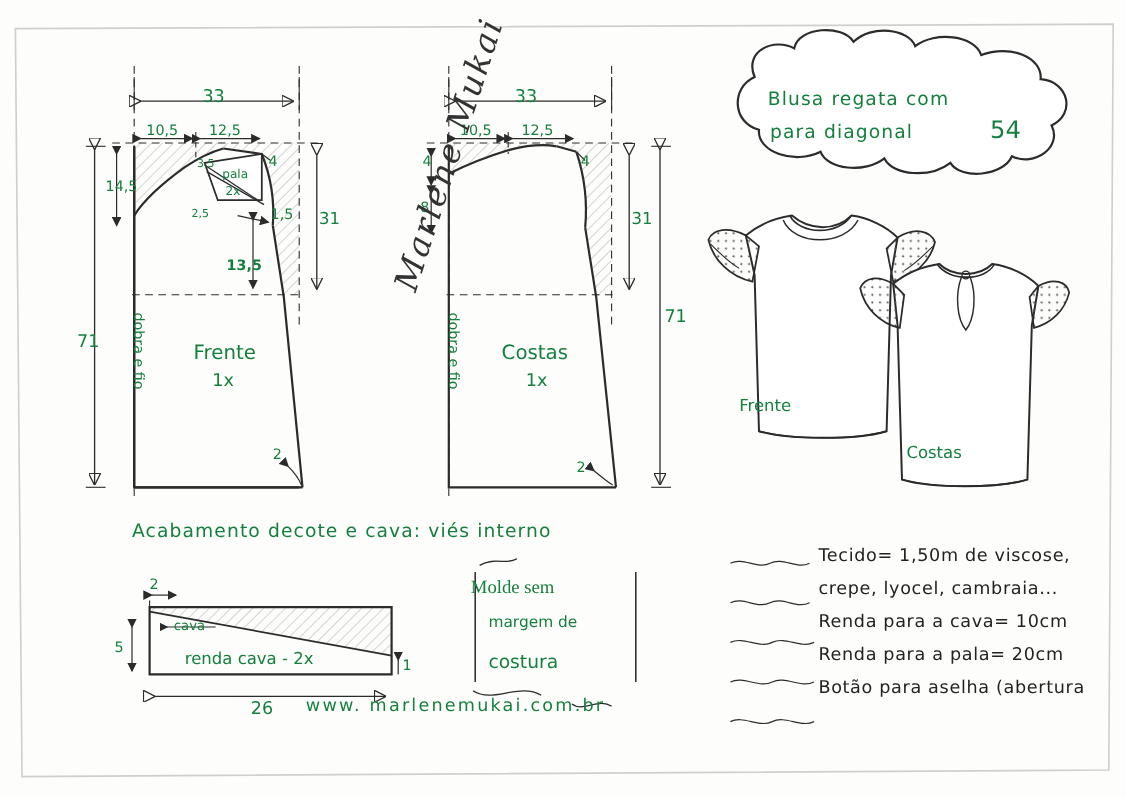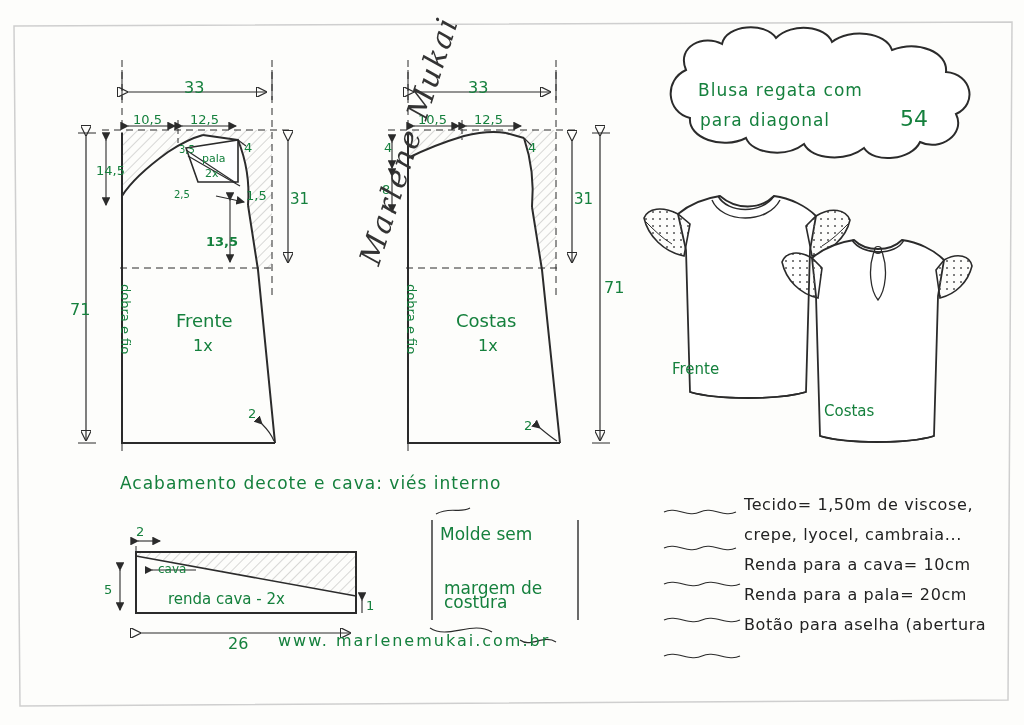--- a/index.html
+++ b/index.html
@@ -249,22 +249,22 @@
 
   <div class="lbl" style="left:120px; top:473px; font-size:17px; letter-spacing:1px;">Acabamento  decote e cava: viés  interno</div>
 
   <div class="lbl dim" style="left:136px; top:524px;">2</div>
   <div class="lbl dim" style="left:104px; top:582px;">5</div>
   <div class="lbl dim" style="left:366px; top:598px;">1</div>
   <div class="lbl dim" style="left:228px; top:634px; font-size:16px;">26</div>
   <div class="lbl tiny" style="left:158px; top:562px; font-size:12px;">cava</div>
   <div class="lbl" style="left:168px; top:590px; font-size:15px;">renda cava - 2x</div>
 
-  <div class="lbl" style="left:440px; top:524px; font-size:17px;">Molde sem</div>
-  <div class="lbl" style="left:444px; top:558px; font-size:17px;margin-top:20px;">margem de</div>
+  <div class="lbl" style="left:428px; top:524px; font-size:17px;font-family:Liberation Serif, serif;">Molde sem</div>
+  <div class="lbl" style="left:444px; top:558px; font-size:14px;">margem de</div>
   <div class="lbl" style="left:444px; top:592px; font-size:17px;">costura</div>
 
   <div class="lbl site" style="left:278px; top:631px;">www. marlenemukai.com.br</div>
 
   <div class="lbl" style="left:672px; top:360px; font-size:15px;">Frente</div>
   <div class="lbl" style="left:824px; top:402px; font-size:15px;">Costas</div>
 
   <div style="position:absolute; left:697px; top:490px; width:340px;margin-left:47px;">
     <div class="note">Tecido= 1,50m de viscose,</div>
     <div class="note">crepe, lyocel, cambraia...</div>

